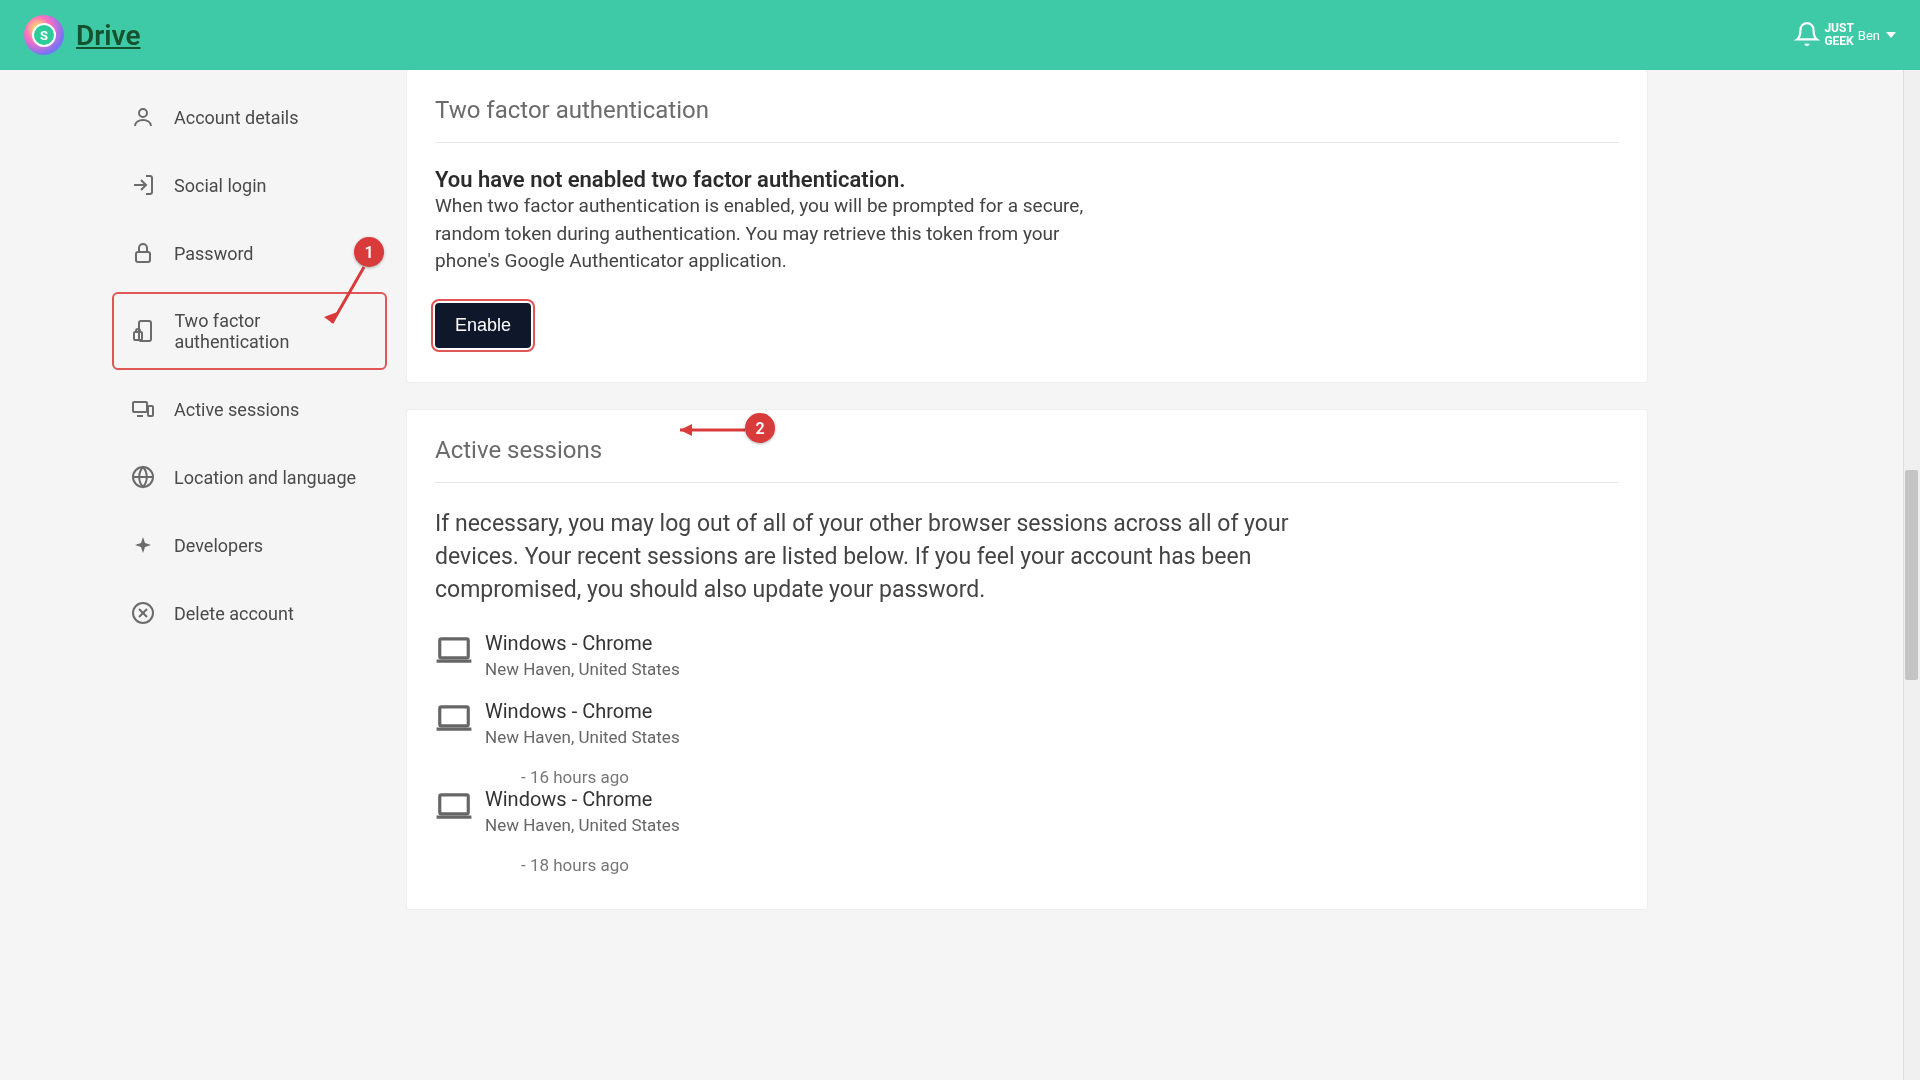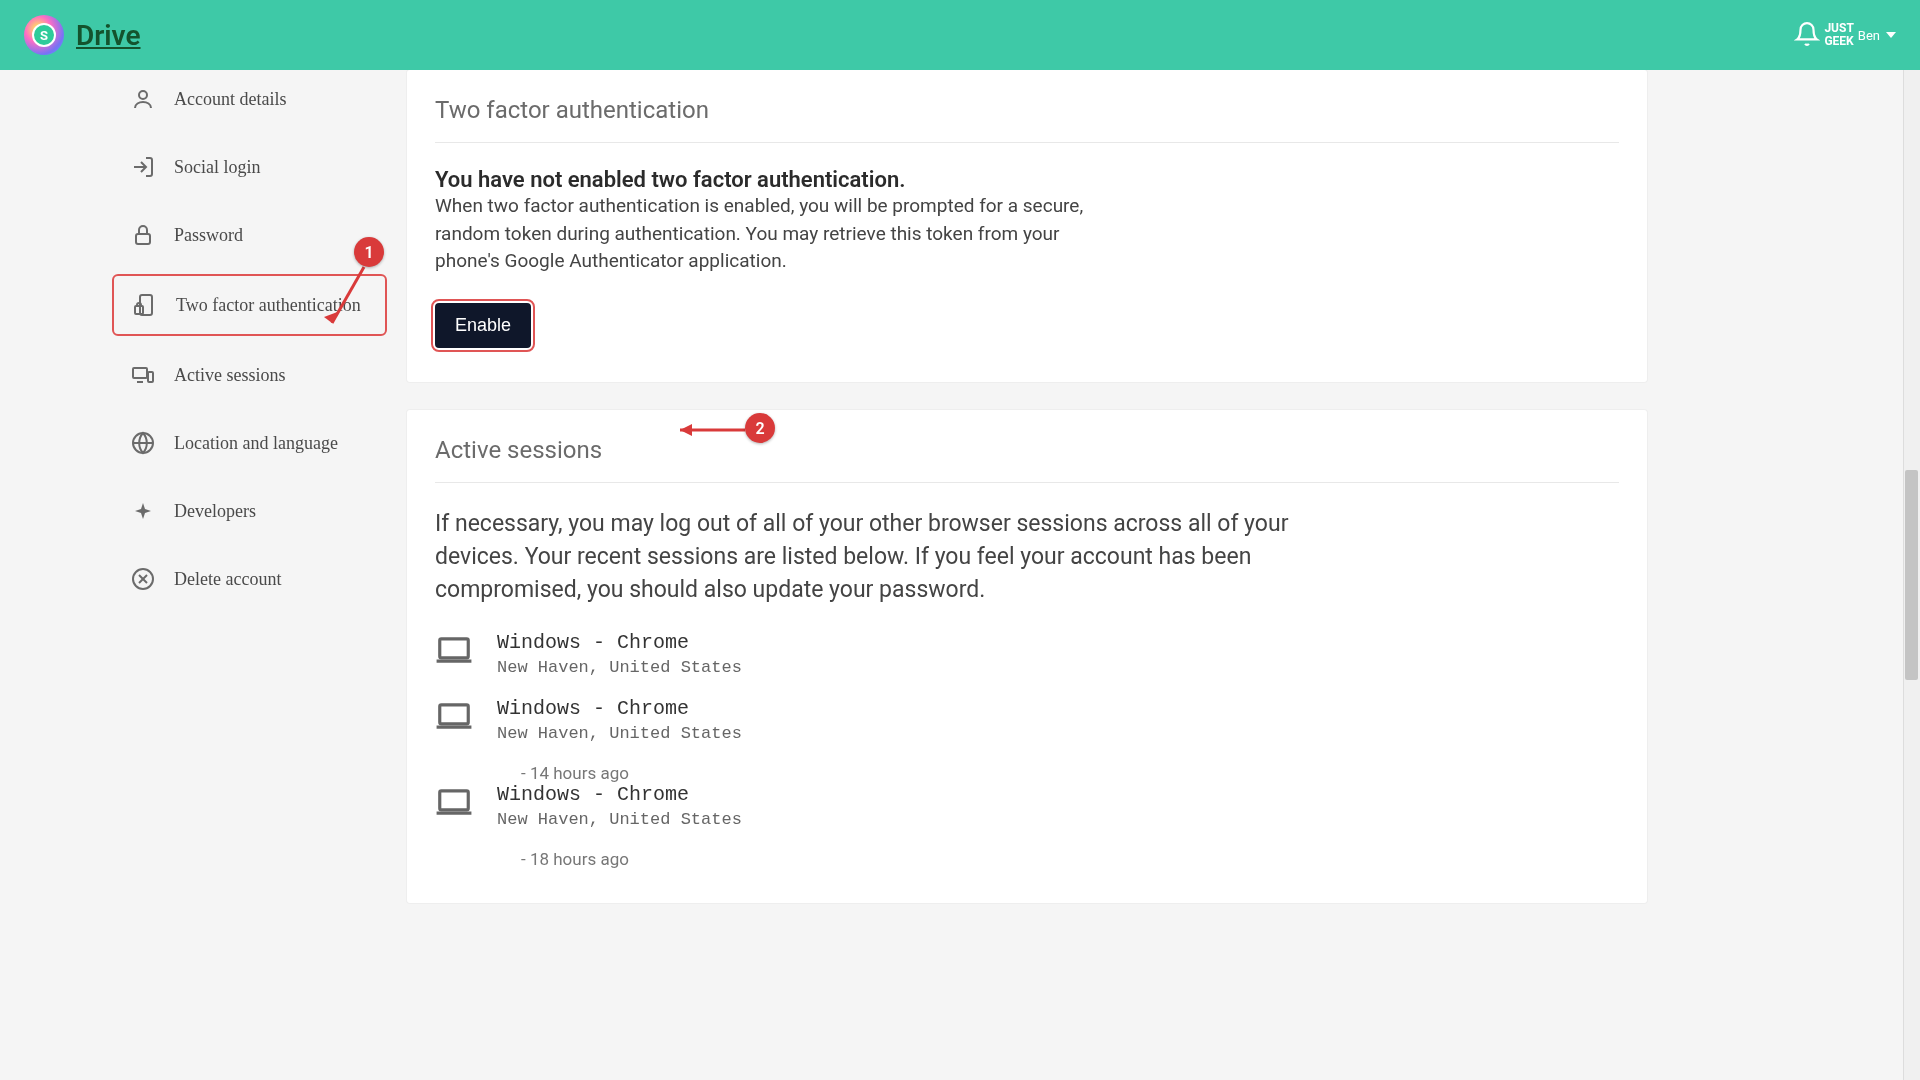--- a/index.html
+++ b/index.html
@@ -38,21 +38,21 @@
 .just-geek { color:#fff; font-size:12px; font-weight:700; line-height:1.05; text-align:left;}
 .user-menu { display:flex;align-items:center;gap:6px;color:#fff;font-size:13px;cursor:pointer;}
 .caret-down { width:0;height:0;border-left:5px solid transparent;border-right:5px solid transparent;border-top:6px solid #fff;}
 .page-wrap {
   display:flex;
   height: calc(1080px - 70px);
   padding-left: 112px;
 }
 .sidebar {
   width: 275px;
-  font-family: Liberation Serif, serif;
+  padding-top: 18px;
 }
 .sb-item {
   display:flex;align-items:center;gap:18px;
   padding:16px 18px;
   font-size:18px;color:#4a4a4a;
   cursor:pointer;
   border-radius:4px;
   margin-bottom:10px;
 }
 .sb-item.active {
@@ -75,21 +75,21 @@
   border-bottom:1px solid #e8e8e8;
 }
 .tfa-status { font-size:22px;font-weight:600;color:#2b2b2b;}
 .tfa-desc { font-size:19px;line-height:1.45;color:#444;max-width:660px;margin-bottom:28px;}
 .enable-btn {
   background:#0f172a;color:#fff;border:none;
   padding:12px 20px;font-size:18px;border-radius:4px;cursor:pointer;
   outline:2px solid #e05555;outline-offset:2px;
 }
 .sess-desc { font-size:23px;line-height:1.45;color:#444;max-width:870px;margin-bottom:24px;}
-.sess-row { display:flex;gap:22px;margin-bottom:20px;align-items:flex-start;font-family:Liberation Mono, monospace;}
+.sess-row { display:flex;gap:10px;margin-bottom:20px;align-items:flex-start;}
 .laptop-icon { width:40px;margin-top:4px;color:#666;}
 .sess-title { font-size:20px;color:#333;margin-bottom:4px;}
 .sess-loc { font-size:17px;color:#666;}
 .sess-meta { font-size:17px;color:#777;margin-top:4px;padding-left:86px;}
 .this-device { color:#2aa882;font-weight:500;}
 .scrollbar-track {
   position:absolute;right:0;top:0;bottom:0;width:17px;background:#f0f0f0;border-left:1px solid #ddd;
 }
 .scrollbar-thumb {
   position:absolute;right:2px;width:13px;background:#c4c4c4;border-radius:2px;
@@ -258,21 +258,21 @@
               <svg width="38" height="30" viewBox="0 0 24 18" fill="none" stroke="currentColor" stroke-width="2">
                   <rect x="3" y="2" width="18" height="12" rx="1"></rect>
                   <line x1="1" y1="16" x2="23" y2="16"></line>
                 </svg>
             </span>
             <div>
               <div class="sess-title">Windows - Chrome</div>
               <div class="sess-loc">New Haven, United States</div>
             </div>
           </div>
-          <div class="sess-meta"><span> - </span><span>14 hours ago</span></div>
+          <div class="sess-meta"><span> - </span><span>16 hours ago</span></div>
         </div>
 
         <div>
           <div class="sess-row">
             <span class="laptop-icon">
               <svg width="38" height="30" viewBox="0 0 24 18" fill="none" stroke="currentColor" stroke-width="2">
                   <rect x="3" y="2" width="18" height="12" rx="1"></rect>
                   <line x1="1" y1="16" x2="23" y2="16"></line>
                 </svg>
             </span>

